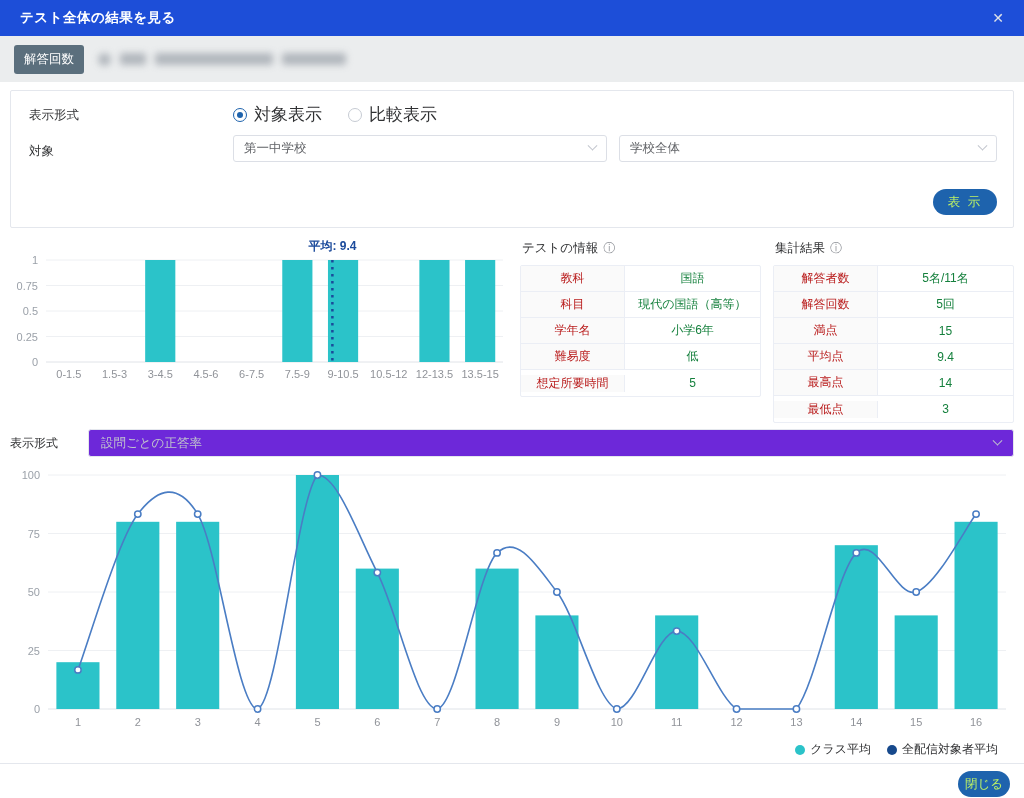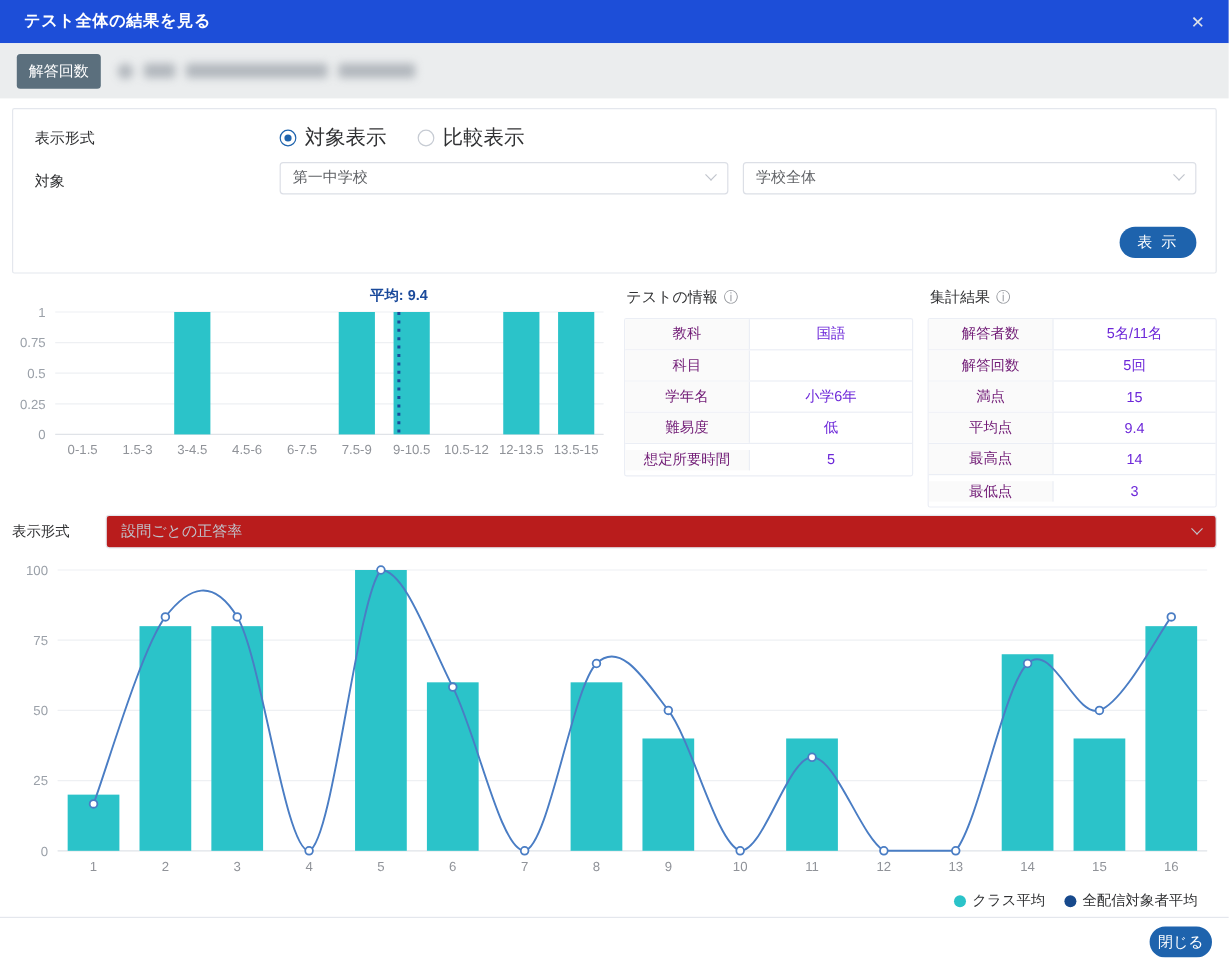--- a/index.html
+++ b/index.html
@@ -28,48 +28,48 @@
   .radio { display:flex; align-items:center; gap:7px; font-size:17px; margin-right:26px; cursor:pointer; }
   .radio-circle { width:14px; height:14px; border-radius:50%; border:1px solid #c6cbd3;
     background:#fff; display:inline-flex; align-items:center; justify-content:center; }
   .radio-circle.on { border:1.5px solid #1e63ad; }
   .radio-dot { width:6px; height:6px; border-radius:50%; background:#1e63ad; }
   .sel { border:1px solid #dcdfe6; border-radius:3px; background:#fff; position:absolute;
     display:flex; align-items:center; justify-content:space-between; padding:0 10px;
     font-size:12.5px; color:#606266; height:27px; cursor:pointer; }
   .chev { width:7px; height:7px; border-right:1.3px solid #c0c4cc; border-bottom:1.3px solid #c0c4cc;
     transform:rotate(45deg) translate(-2px,-2px); }
-  .btn { background:#1e63ad; color:#ffffff; border:none; border-radius:13px; font-size:12.5px;
+  .btn { background:#1e63ad; color:#bef264; border:none; border-radius:13px; font-size:12.5px;
     display:flex; align-items:center; justify-content:center; cursor:pointer;
     font-family:inherit; }
   .show-btn { position:absolute; right:16px; bottom:12px; width:64px; height:26px; letter-spacing:2px; }
 
   
   .summary { display:flex; padding:2px 10px 0; }
   .small-chart-wrap { width:500px; }
   .legend-row { display:flex; justify-content:flex-end; gap:16px; align-items:center;
     font-size:12px; color:#303133; }
   .legend-item { display:flex; align-items:center; gap:5px; }
   .legend-dot { width:10px; height:10px; border-radius:50%; }
 
   .info-col { margin-left:12px; width:242px; }
   .info-title { font-size:12.5px; color:#303133; margin:6px 0 8px 2px; display:flex;
     align-items:center; gap:5px; }
   .info-icon { color:#909399; font-size:12px; cursor:pointer; }
   .info-table { border:1px solid #ebeef5; border-radius:2px; font-size:12px; background:#fff; }
   .info-row { display:flex; border-bottom:1px solid #ebeef5; height:26px; }
   .info-row:last-child { border-bottom:none;align-items:center; }
-  .info-label { width:104px; background:#fafafa; color:#701a75; display:flex; align-items:center;
+  .info-label { width:104px; background:#fafafa; color:#b91c1c; display:flex; align-items:center;
     justify-content:center; border-right:1px solid #ebeef5; }
-  .info-value { flex:1; display:flex; align-items:center; justify-content:center; color:#6d28d9; }
+  .info-value { flex:1; display:flex; align-items:center; justify-content:center; color:#15803d; }
 
   
   .qrate-row { display:flex; align-items:center; padding:6px 10px 4px; }
   .qrate-label { font-size:12px; color:#303133; width:78px; }
-  .qrate-select { flex:1; height:28px; background:#b91c1c; border:1px solid #e4e7ed;
+  .qrate-select { flex:1; height:28px; background:#6d28d9; border:1px solid #e4e7ed;
     border-radius:3px; color:#c0c4cc; display:flex; align-items:center;
     justify-content:space-between; padding:0 12px; font-size:12.5px; }
 
   
   .big-chart-wrap { padding:0 10px; }
   .big-legend { padding-right:16px; }
 
   
   .footer { border-top:1px solid #e4e7ed; margin-top:5px; padding:7px 14px;
     display:flex; justify-content:flex-end; }
@@ -164,20 +164,21 @@
       <span>テストの情報</span>
       <span class="info-icon">ⓘ</span>
     </div>
     <div class="info-table" id="test-info-table">
         <div class="info-row">
           <div class="info-label">教科</div>
           <div class="info-value">国語</div>
         </div>
         <div class="info-row">
           <div class="info-label">科目</div>
+          <div class="info-value">現代の国語（高等）</div>
         </div>
         <div class="info-row">
           <div class="info-label">学年名</div>
           <div class="info-value">小学6年</div>
         </div>
         <div class="info-row">
           <div class="info-label">難易度</div>
           <div class="info-value">低</div>
         </div>
         <div class="info-row">

